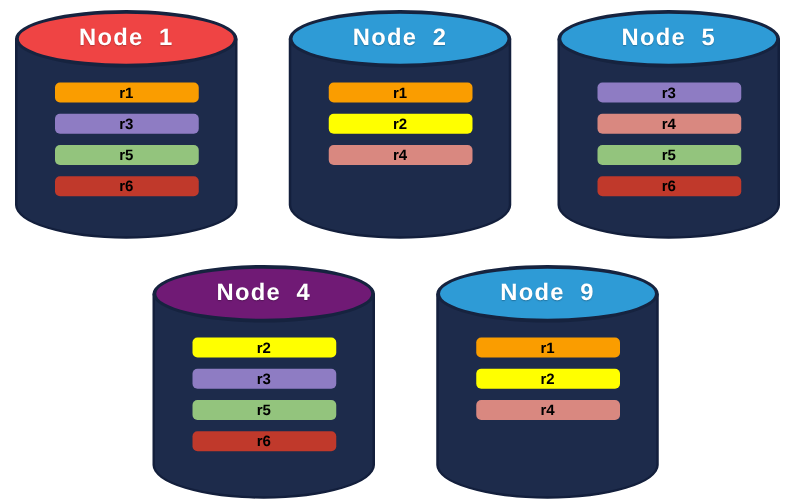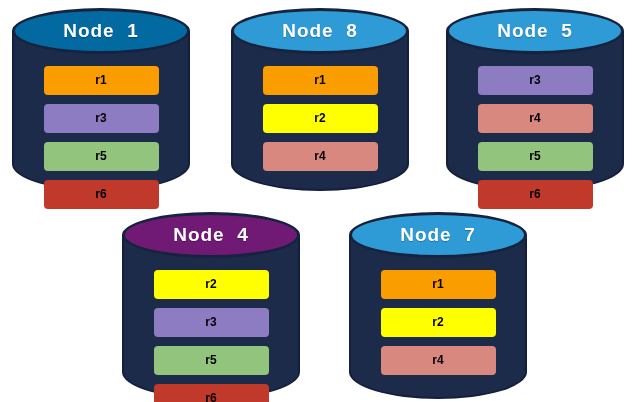--- a/index.html
+++ b/index.html
@@ -64,21 +64,21 @@
     left: 0;
     top: 58px;
     width: 100%;
     display: flex;
     flex-direction: column;
     align-items: center;
     gap: 9px;
   }
   .bar {
     width: 115px;
-    height: 29px;
+    height: 16px;
     border-radius: 4px;
     display: flex;
     align-items: center;
     justify-content: center;
     color: #000000;
     font-size: 12px;
     line-height: 13px;
     font-weight: bold;
   }
 </style>
@@ -88,34 +88,34 @@
 <div class="canvas">
 
   <div class="cylinder pos-1">
     <div class="cyl-body" style="background: rgb(29, 43, 75); border-color: rgb(19, 31, 60);"></div>
     <div class="bars">
       <div class="bar" style="background: rgb(250, 157, 0); color: rgb(0, 0, 0);">r1</div>
       <div class="bar" style="background: rgb(142, 124, 195); color: rgb(0, 0, 0);">r3</div>
       <div class="bar" style="background: rgb(147, 196, 125); color: rgb(0, 0, 0);">r5</div>
       <div class="bar" style="background: rgb(192, 57, 43); color: rgb(0, 0, 0);">r6</div>
     </div>
-    <div class="cyl-top" style="background: #0369a1; border-color: rgb(22, 35, 63);">
+    <div class="cyl-top" style="background: #ef4444; border-color: rgb(22, 35, 63);">
       <span class="node-label" style="color: rgb(255, 255, 255);">Node  1</span>
     </div>
   </div>
 
   <div class="cylinder pos-2">
     <div class="cyl-body" style="background: rgb(29, 43, 75); border-color: rgb(19, 31, 60);"></div>
     <div class="bars">
       <div class="bar" style="background: rgb(250, 157, 0); color: rgb(0, 0, 0);">r1</div>
       <div class="bar" style="background: rgb(255, 255, 0); color: rgb(0, 0, 0);">r2</div>
       <div class="bar" style="background: rgb(217, 136, 128); color: rgb(0, 0, 0);">r4</div>
     </div>
     <div class="cyl-top" style="background: rgb(46, 155, 214); border-color: rgb(22, 35, 63);">
-      <span class="node-label" style="color: rgb(255, 255, 255);">Node  8</span>
+      <span class="node-label" style="color: rgb(255, 255, 255);">Node  2</span>
     </div>
   </div>
 
   <div class="cylinder pos-3">
     <div class="cyl-body" style="background: rgb(29, 43, 75); border-color: rgb(19, 31, 60);"></div>
     <div class="bars">
       <div class="bar" style="background: rgb(142, 124, 195); color: rgb(0, 0, 0);">r3</div>
       <div class="bar" style="background: rgb(217, 136, 128); color: rgb(0, 0, 0);">r4</div>
       <div class="bar" style="background: rgb(147, 196, 125); color: rgb(0, 0, 0);">r5</div>
       <div class="bar" style="background: rgb(192, 57, 43); color: rgb(0, 0, 0);">r6</div>
@@ -139,17 +139,17 @@
   </div>
 
   <div class="cylinder pos-5">
     <div class="cyl-body" style="background: rgb(29, 43, 75); border-color: rgb(19, 31, 60);"></div>
     <div class="bars">
       <div class="bar" style="background: rgb(250, 157, 0); color: rgb(0, 0, 0);">r1</div>
       <div class="bar" style="background: rgb(255, 255, 0); color: rgb(0, 0, 0);">r2</div>
       <div class="bar" style="background: rgb(217, 136, 128); color: rgb(0, 0, 0);">r4</div>
     </div>
     <div class="cyl-top" style="background: rgb(46, 155, 214); border-color: rgb(22, 35, 63);">
-      <span class="node-label" style="color: rgb(255, 255, 255);">Node  7</span>
+      <span class="node-label" style="color: rgb(255, 255, 255);">Node  9</span>
     </div>
   </div>
 
 </div>
 
 </body></html>

